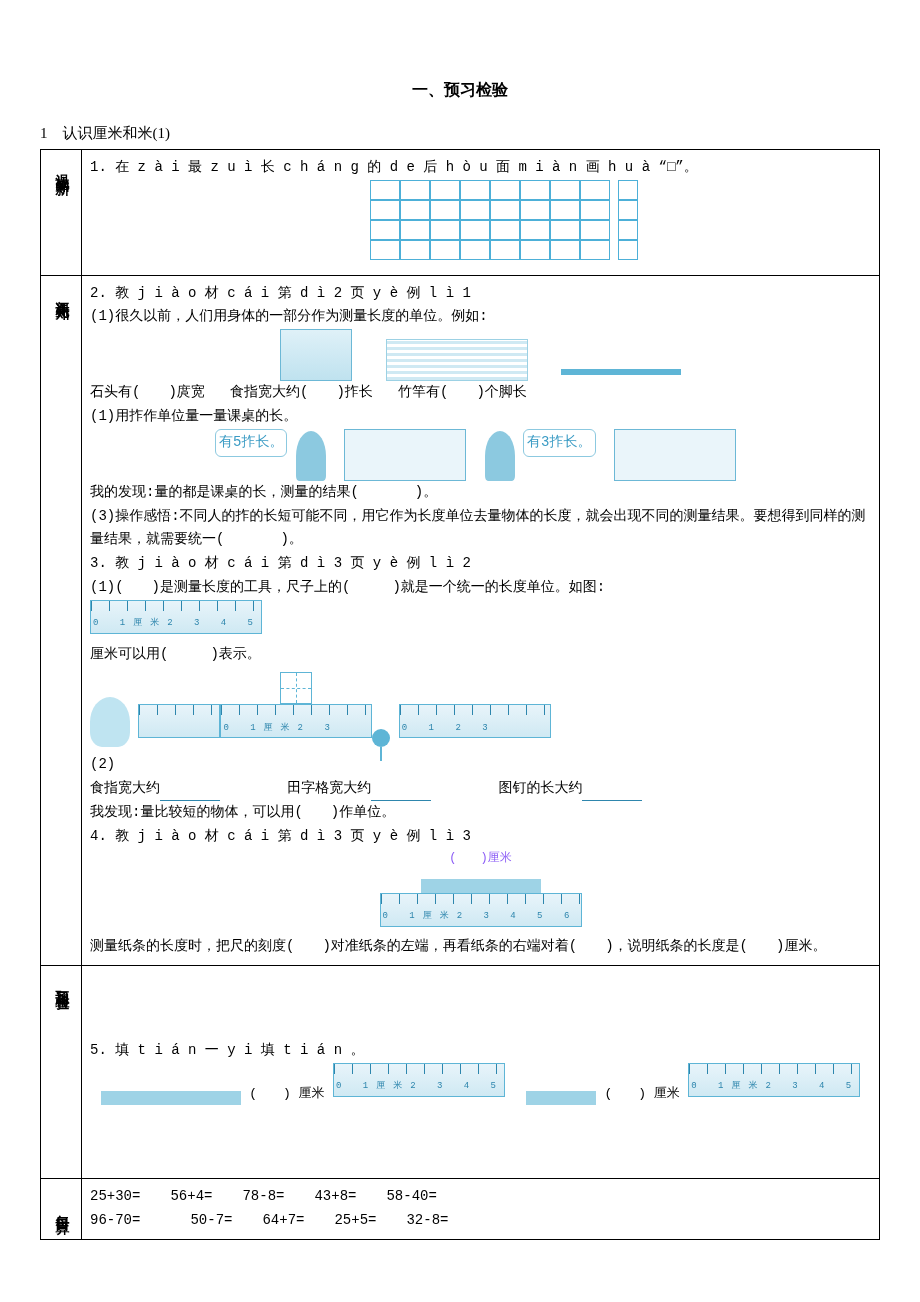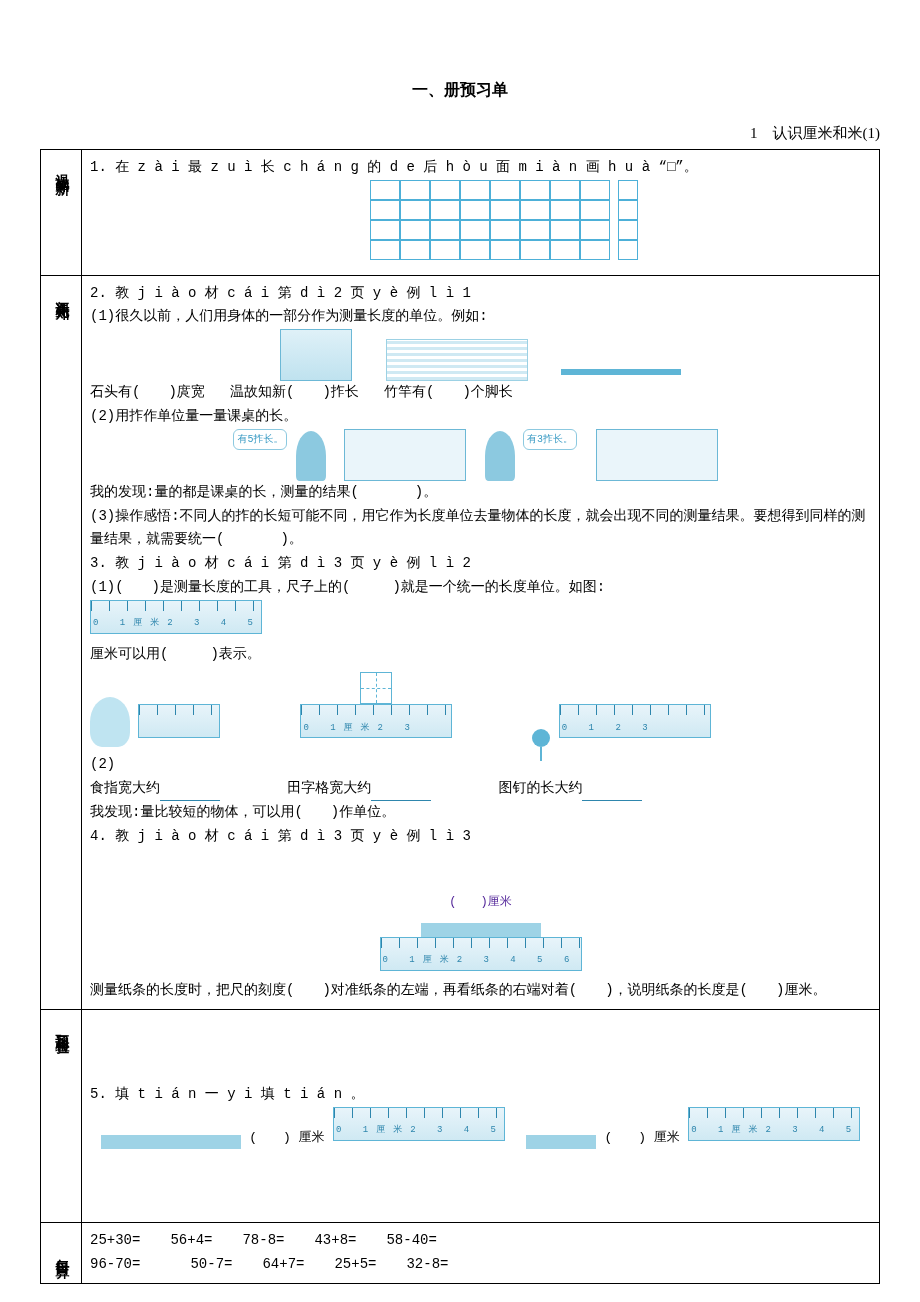--- a/index.html
+++ b/index.html
@@ -21,21 +21,21 @@
     font-weight: bold;
     margin-bottom: 20px;
   }
   .subtitle {
     text-align: center;
     font-size: 16px;
     font-weight: bold;
     margin-bottom: 4px;
   }
   .lesson {
-    text-align: right;
+    text-align: left;
     font-size: 15px;
     margin-bottom: 6px;
     margin-top: 23px;
   }
   .guide {
     font-size: 13px;
     margin-bottom: 2px;
     padding-left: 8px;
   }
   .grid {
@@ -118,21 +118,21 @@
   }
   .person {
     display:inline-block;
     width:30px;height:50px;
     background:#8cc9e0;
     border-radius:50% 50% 10% 10%;
     vertical-align:bottom;
   }
   .speech {
     display:inline-block;
-    font-size:10px;
+    font-size:14px;
     color:#3a9bc4;
     border:1px solid #8cc9e0;
     border-radius:6px;
     padding:1px 3px;
     vertical-align:top;
     background:#fff;
   }
   .ruler {
     display:inline-block;
     height:22px;
@@ -191,21 +191,21 @@
   }
   .center-block { text-align:center; }
   .mc-row { display:flex; }
   .mc-row > div { margin-right: 30px; }
 </style>
 </head>
 <body>
 
 <div class="page">
 
-  <div class="subtitle">一、册预习单</div>
+  <div class="subtitle">一、预习检验</div>
   <div class="lesson">1　认识厘米和米(1)</div>
 
   <table class="grid">
 
     <tbody>
         <tr>
       <td class="label-cell"><span>温故知新</span></td>
       <td>
         <div>1. 在 z à i 最 z u ì 长 c h á n g 的 d e 后 h ò u 面 m i à n 画 h u à “□”。</div>
         <div class="fish-grid">
@@ -264,44 +264,44 @@
         <div>(1)很久以前，人们用身体的一部分作为测量长度的单位。例如:</div>
         <div class="fabric-row">
           <span class="stone"></span>
           &nbsp;&nbsp;
           <span class="fabric"></span>
           &nbsp;&nbsp;
           <span class="bamboo"></span>
         </div>
         <div>
           <span>石头有(　　)庹宽</span>&nbsp;&nbsp;
-          <span>温故知新(　　)拃长</span>&nbsp;&nbsp;
+          <span>食指宽大约(　　)拃长</span>&nbsp;&nbsp;
           <span>竹竿有(　　)个脚长</span>
         </div>
-        <div>(2)用拃作单位量一量课桌的长。</div>
+        <div>(1)用拃作单位量一量课桌的长。</div>
         <div class="desk-row">
           <span class="speech">有5拃长。</span>
           <span class="person"></span>
           <span class="desk"></span>
           <span class="person"></span>
           <span class="speech">有3拃长。</span>
           <span class="desk"></span>
         </div>
         <div>我的发现:量的都是课桌的长，测量的结果(　　　　)。</div>
         <div>(3)操作感悟:不同人的拃的长短可能不同，用它作为长度单位去量物体的长度，就会出现不同的测量结果。要想得到同样的测量结果，就需要统一(　　　　)。</div>
 
         <div>3. 教 j i à o 材 c á i 第 d ì 3 页 y è 例 l ì 2</div>
         <div>(1)(　　)是测量长度的工具，尺子上的(　　　)就是一个统一的长度单位。如图:</div>
         <div class="ruler small">
           <div class="ticks"></div>
           <div class="nums">0  1厘米2  3  4  5  6  7  8</div>
         </div>
         <div>厘米可以用(　　　)表示。</div>
 
-        <div style="display:flex;align-items:flex-end;gap:80px;margin:6px 0;">
+        <div style="display:flex;align-items:flex-end;margin:6px 0;">
           <div style="text-align:center">
             <span class="finger"></span>
             <div class="ruler" style="width:80px"><div class="ticks"></div></div>
           </div>
           <div style="text-align:center">
             <div style="width:30px;height:30px;border:1px solid #5eb5d6;position:relative;margin:0 auto;">
               <div style="position:absolute;left:50%;top:0;bottom:0;border-left:1px dashed #5eb5d6"></div>
               <div style="position:absolute;top:50%;left:0;right:0;border-top:1px dashed #5eb5d6"></div>
             </div>
             <div class="ruler med"><div class="ticks"></div><div class="nums">0 1厘米2 3</div></div>
@@ -316,21 +316,21 @@
           <span>食指宽大约</span><span class="underline"></span>
           &nbsp;&nbsp;&nbsp;&nbsp;&nbsp;&nbsp;
           <span>田字格宽大约</span><span class="underline"></span>
           &nbsp;&nbsp;&nbsp;&nbsp;&nbsp;&nbsp;
           <span>图钉的长大约</span><span class="underline"></span>
         </div>
         <div>我发现:量比较短的物体，可以用(　　)作单位。</div>
 
         <div>4. 教 j i à o 材 c á i 第 d ì 3 页 y è 例 l ì 3</div>
         <div class="center-block">
-          <div style="font-size:12px;color:#4c1d95;margin-top:44px;">(　　)厘米</div>
+          <div style="font-size:12px;color:#8b5cf6;">(　　)厘米</div>
           <div><span class="strip" style="width:120px"></span></div>
           <div class="ruler" style="width:200px">
             <div class="ticks"></div>
             <div class="nums">0 1厘米2 3 4 5 6 7 8</div>
           </div>
         </div>
         <div>测量纸条的长度时，把尺的刻度(　　)对准纸条的左端，再看纸条的右端对着(　　)，说明纸条的长度是(　　)厘米。</div>
       </td>
     </tr>
 

